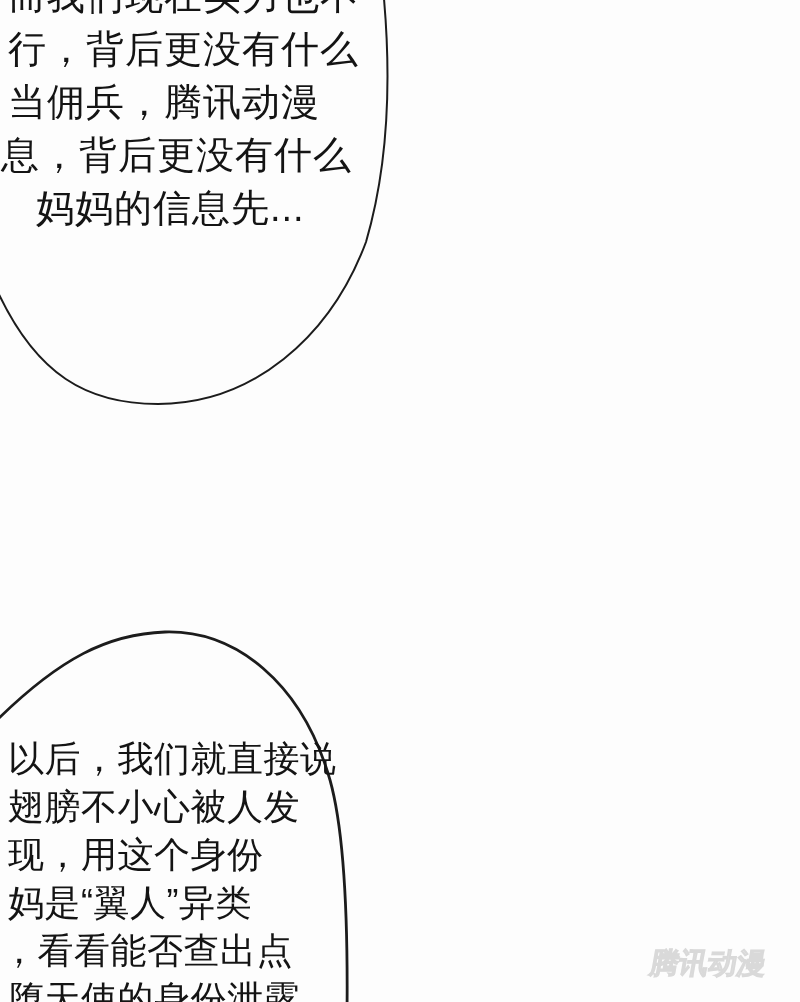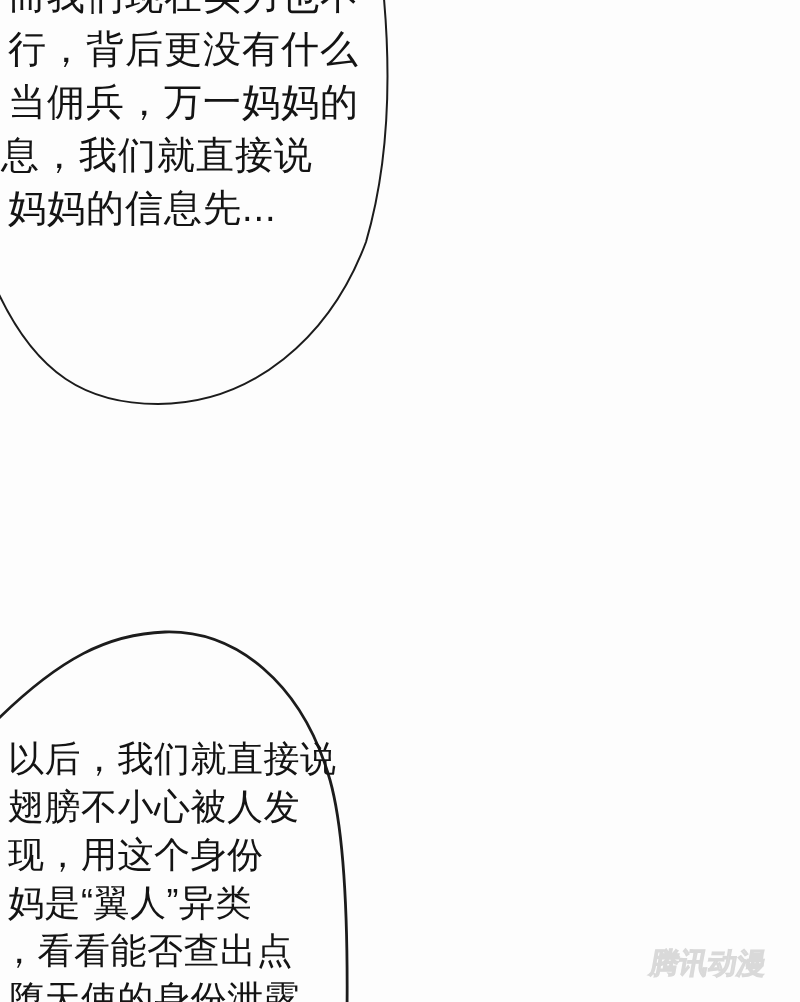--- a/index.html
+++ b/index.html
@@ -29,21 +29,21 @@
   .bubble-text.top{
     left:8px;top:-30px;
     font-size:38px;line-height:53px;letter-spacing:1px;
   }
   .bubble-text.bottom{
     left:8px;top:735px;
     font-size:36px;line-height:48px;letter-spacing:0.5px;
   }
   .tline{margin:0;}
   .tline.hang{margin-left:-7px;}   
-  .tline.indent{} 
+  .tline.indent{margin-left:28px;} 
   .watermark{
     position:absolute;left:650px;top:944px;
     font-size:29px;font-weight:bold;
     color:var(--wm,#ededed);
     -webkit-text-stroke:1px #d9d9d9;
     transform:skewX(-10deg);
     white-space:nowrap;
   }
 </style>
 </head>
@@ -60,22 +60,22 @@
     <path class="bubble-path bottom" d="M -4,721
              C 60,658 108,634 165,632
              C 235,630 302,682 330,780
              C 344,830 348,920 347,1014
              L -4,1014 Z"></path>
   </svg>
 
   <div class="bubble-text top">
     <div class="tline">而我们现在实力也不</div>
     <div class="tline">行，背后更没有什么</div>
-    <div class="tline">当佣兵，万一妈妈的</div>
-    <div class="tline hang">息，我们就直接说</div>
+    <div class="tline">当佣兵，腾讯动漫</div>
+    <div class="tline hang">息，背后更没有什么</div>
     <div class="tline indent">妈妈的信息先...</div>
   </div>
 
   <div class="bubble-text bottom">
     <div class="tline">以后，我们就直接说</div>
     <div class="tline">翅膀不小心被人发</div>
     <div class="tline">现，用这个身份</div>
     <div class="tline">妈是“翼人”异类</div>
     <div class="tline hang">，看看能否查出点</div>
     <div class="tline">堕天使的身份泄露</div>

